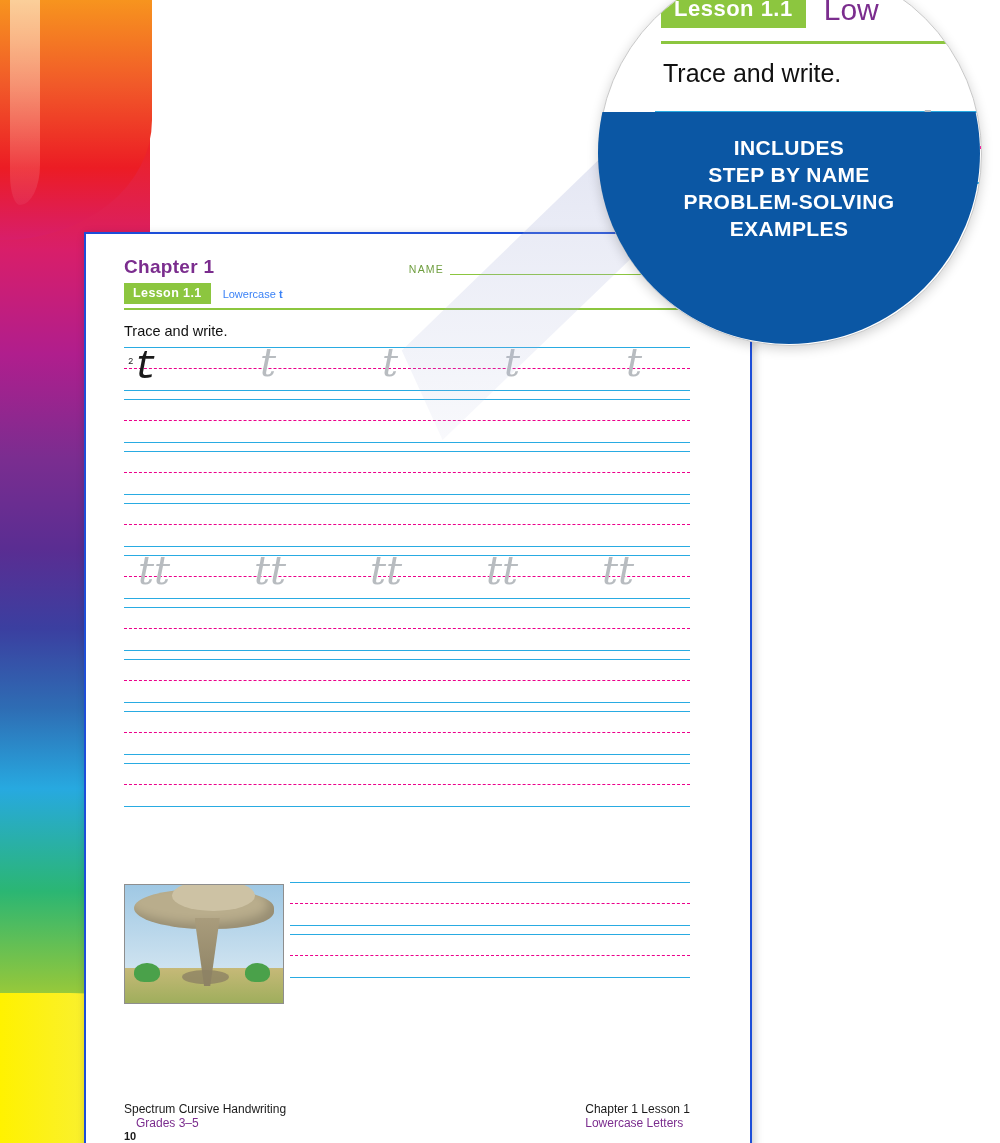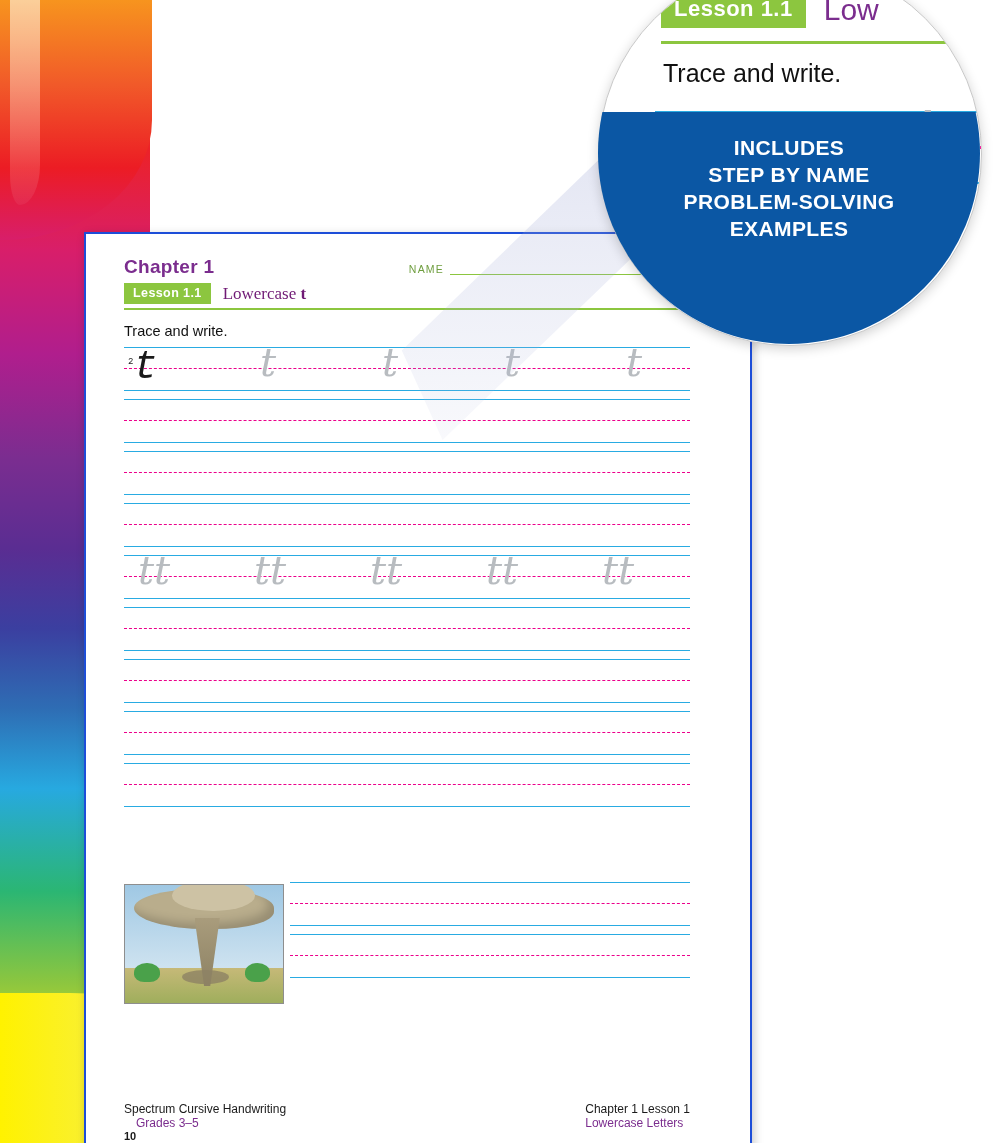--- a/index.html
+++ b/index.html
@@ -134,23 +134,22 @@
   }
   .lesson-badge {
     background: #8cc63f;
     color: #ffffff;
     font-weight: bold;
     font-size: 12.5px;
     padding: 3px 9px 4px 9px;
     letter-spacing: .4px;
   }
   .lesson-heading {
-    color: #701a75;
-    font-size: 17px;
-    font-family: Liberation Serif, serif;
+    color: #3b82f6;
+    font-size: 11px;
   }
   .lesson-heading b { font-weight: bold; }
 
   .green-rule {
     border-bottom: 2px solid #8cc63f;
     margin-top: 4px;
     width: 566px;
   }
 
   .directions {

